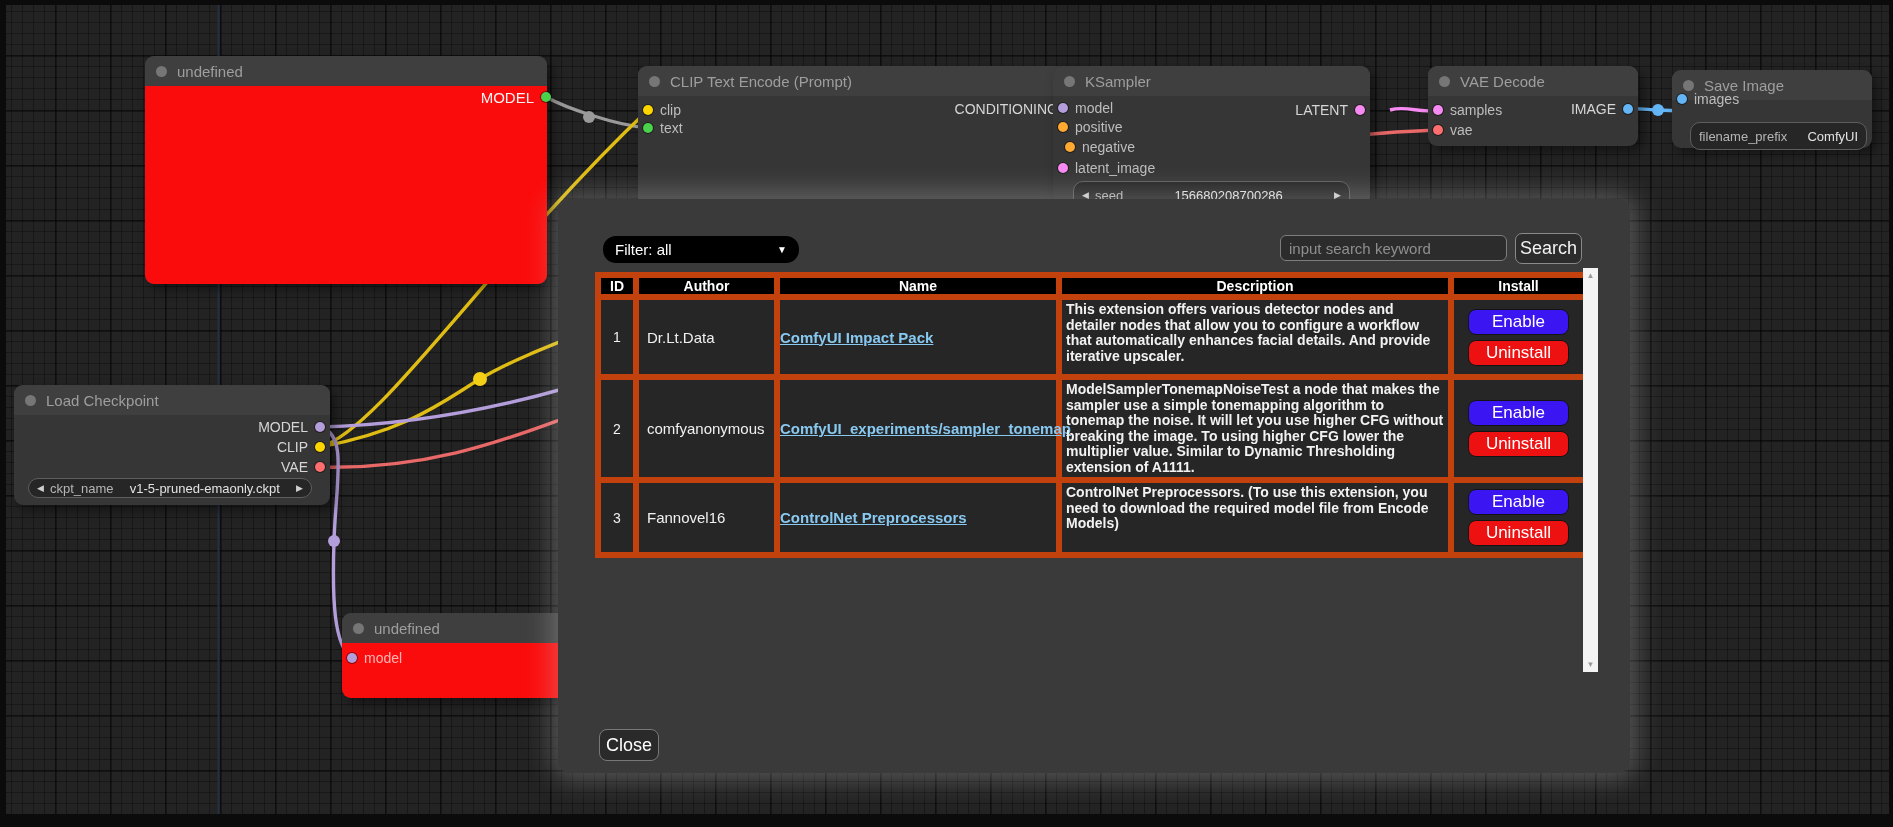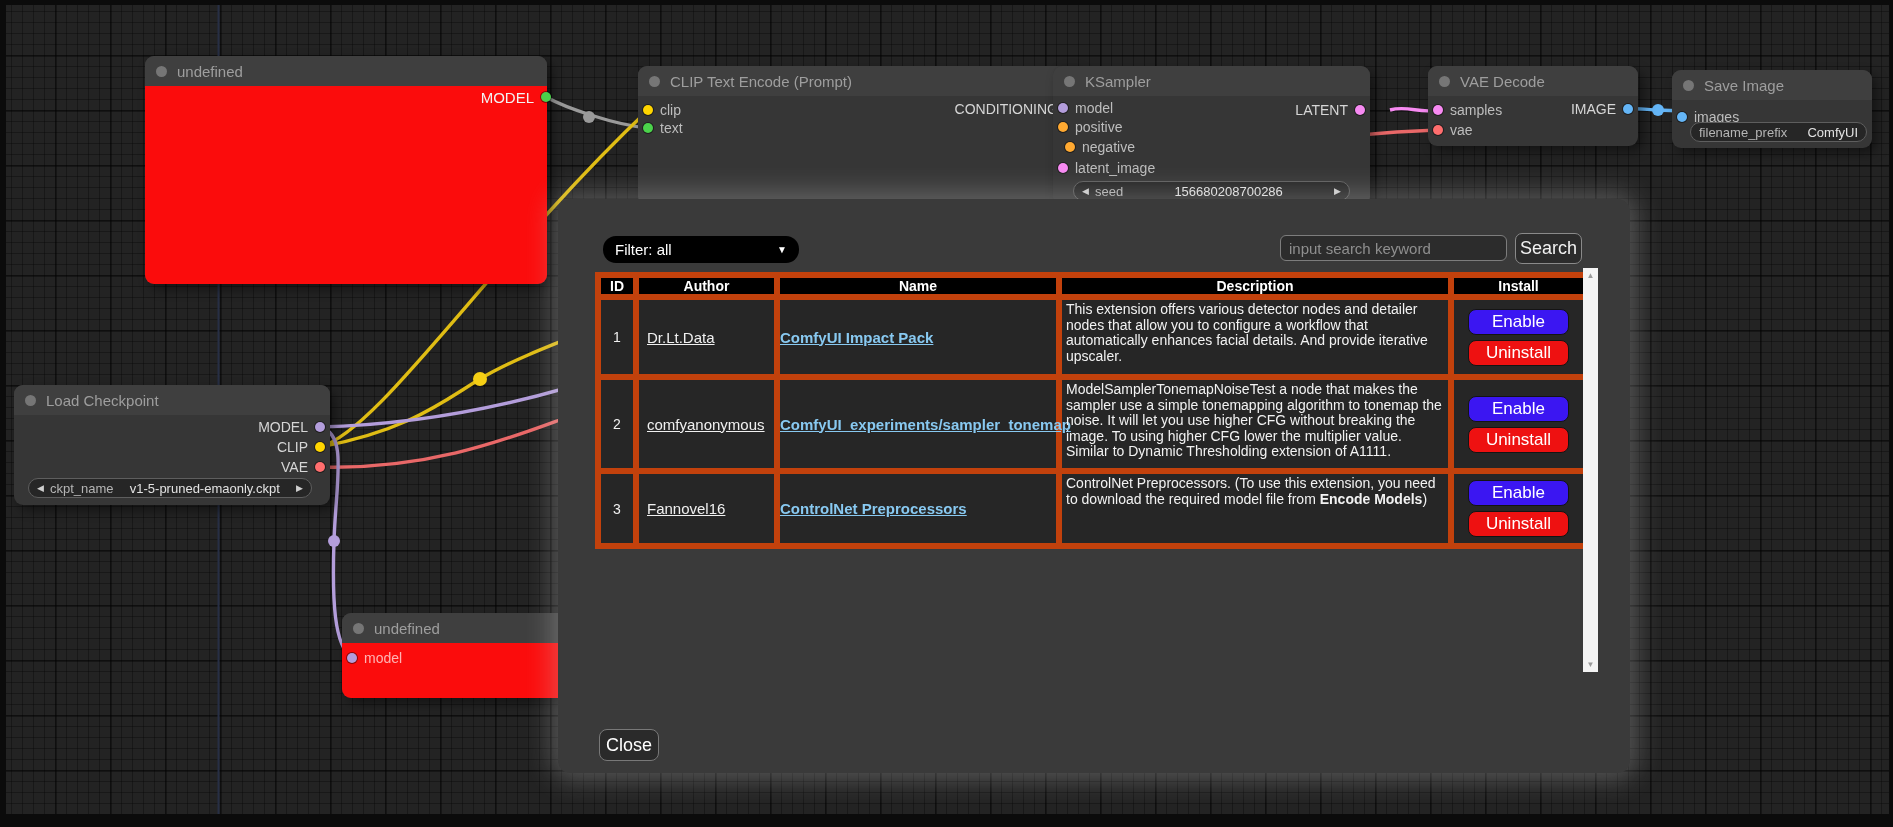--- a/index.html
+++ b/index.html
@@ -31,21 +31,21 @@
   .tdot{width:11px;height:11px;border-radius:50%;background:#767676;flex:0 0 auto;}
   .nbody{position:absolute;left:0;right:0;top:30px;bottom:0;border-radius:0 0 9px 9px;}
   .nbody.err{background:#fb0c0c;}
   .slot{position:absolute;height:18px;display:flex;align-items:center;gap:7px;
         font-size:14px;color:#bdbdbd;}
   .slot.in{left:5px;}
   .slot.out{right:5px;flex-direction:row-reverse;color:#d6d6d6;}
   .sdot{width:10px;height:10px;border-radius:50%;flex:0 0 auto;box-shadow:0 0 0 1px rgba(0,0,0,.45);}
   .slot.onred{color:rgba(255,215,215,.82);}
   .slot.strout{color:#f2f2f2;font-size:15px;}
-  .widget{position:absolute;height:20px;background:#262626;border:1px solid #5e5e5e;
+  .widget{position:absolute;height:28px;background:#262626;border:1px solid #5e5e5e;
           border-radius:10px;display:flex;align-items:center;box-sizing:border-box;
           padding:0 8px;font-size:13px;color:#b5b5b5;gap:6px;}
   .widget .arrow{color:#cfcfcf;font-size:9px;line-height:1;}
   .widget .wval{color:#e2e2e2;}
   .widget .spacer{flex:1;}
 
   
   #dialog{position:absolute;left:558px;top:199px;width:1072px;height:574px;
           background:#3a3a3a;border-radius:12px;z-index:10;
           box-shadow:0 0 28px 6px rgba(215,215,215,.30);}
@@ -62,23 +62,23 @@
           background:#2c2c2c;border:1.5px solid #8a8a8a;border-radius:7px;
           color:#f2f2f2;font-size:18px;display:flex;align-items:center;justify-content:center;
           cursor:pointer;font-family:"Liberation Sans",sans-serif;}
   #table-wrap{position:absolute;left:37px;top:69px;width:1003px;height:404px;}
   table.ext{border-collapse:collapse;margin-top:4px;table-layout:fixed;width:988px;}
   .ext th,.ext td{border:6px solid #c2410c;box-sizing:border-box;}
   .ext th{background:#000;color:#fff;font-size:14px;font-weight:bold;height:20px;padding:0 2px;}
   .ext td{background:#262626;color:#f0f0f0;font-size:14px;vertical-align:middle;}
   .c-id{width:38px;text-align:center;}
   .c-author{width:141px;padding:0 8px;}
-  td.c-author{font-size:15px;text-decoration:underline;}
+  td.c-author{font-size:15px;}
   .c-name{width:282px;padding:0 0;}
-  .c-desc{width:392px;}
+  .c-desc{width:392px;font-weight:bold;}
   td.c-desc{padding:2px 4px;font-size:14px;line-height:15.5px;vertical-align:top;color:#f2f2f2;}
   .c-install{width:135px;text-align:center;}
   .ext a{color:#88c9f1;font-weight:bold;font-size:15px;text-decoration:underline;}
   .r1{height:80px;} .r2{height:94px;} .r3{height:72px;}
   .ibtn{display:block;width:101px;height:26px;margin:5px auto;border-radius:8px;
         border:1px solid #141414;color:#fff;font-size:17px;line-height:24px;
         text-align:center;cursor:pointer;padding:0;font-family:"Liberation Sans",sans-serif;}
   .ibtn.enable{background:#3b16f2;}
   .ibtn.uninstall{background:#ee1111;}
   #scrollbar{position:absolute;left:988px;top:0;width:15px;height:404px;background:#f4f4f4;
@@ -208,21 +208,21 @@
       <span class="sdot" style="background:#64b5f6;"></span>
       <span>IMAGE</span>
     </div>
   </div>
 
   <div class="node" style="left:1672px;top:70px;width:200px;height:78px;">
     <div class="ntitle">
       <span class="tdot"></span>
       <span>Save Image</span>
     </div>
-    <div class="slot in" style="top:38px;">
+    <div class="slot in" style="top:20px;">
       <span class="sdot" style="background:#64b5f6;"></span>
       <span>images</span>
     </div>
     <div class="widget" style="left:18px;top:52px;width:177px;">
       <span>filename_prefix</span>
       <span class="spacer"></span>
       <span class="wval">ComfyUI</span>
     </div>
   </div>
 

